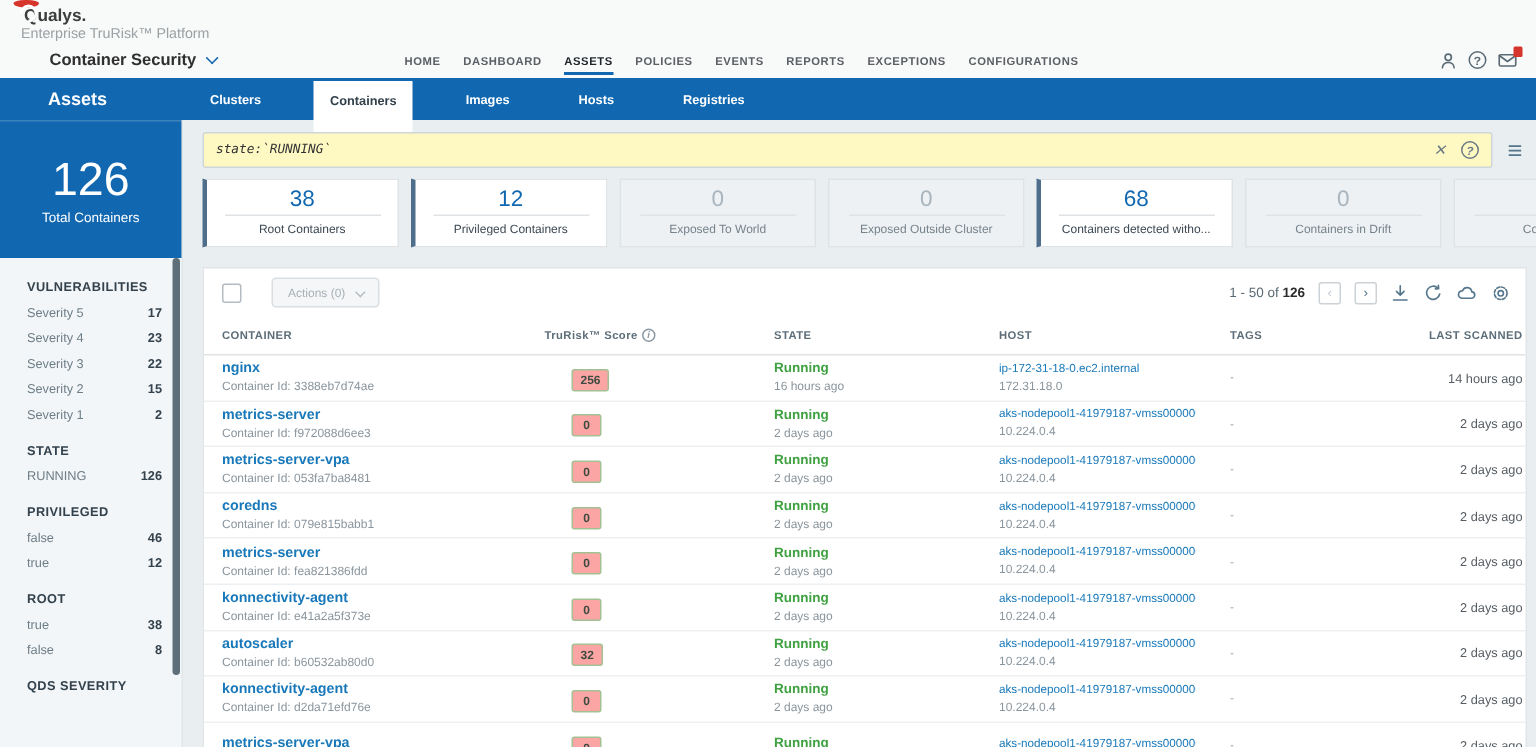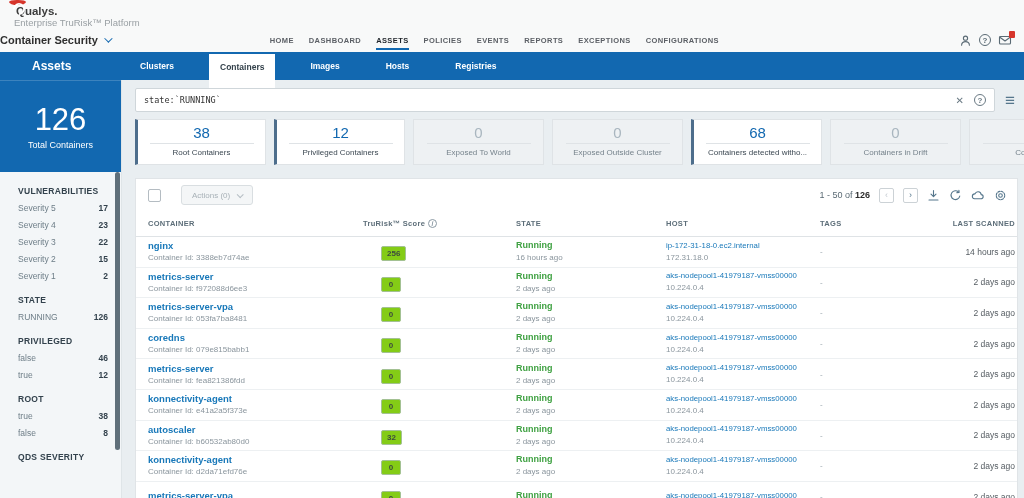--- a/index.html
+++ b/index.html
@@ -9,21 +9,21 @@
 
   
   .topbar { height:28px; background:#f8f9f9; display:flex; align-items:flex-start; padding-left:9px;flex-direction:column; }
   .logo { width:17px; height:18px; background:#d6352b; border-radius:45% 45% 50% 50% / 40% 40% 58% 58%; position:relative; }
   .logo::after { content:""; position:absolute; left:3.5px; top:3px; width:8px; height:8px; border:2px solid #fff; border-radius:50%; border-bottom-color:transparent; transform:rotate(45deg); }
   .brand { margin-left:7px; font-size:11.5px; font-weight:bold; color:#3c3c3c; }
   .brand-suffix { margin-left:5px; font-size:9.5px; color:#9aa0a4; }
 
   
   .menubar { height:24px; background:#f8f9f9; display:flex; align-items:center; }
-  .module { font-size:11px; font-weight:bold; color:#2f2f2f; display:flex; align-items:center; gap:6px; }
+  .module { margin-left:33px; font-size:11px; font-weight:bold; color:#2f2f2f; display:flex; align-items:center; gap:6px; }
   .chev-down { width:6px; height:6px; border-right:1.5px solid #1268b0; border-bottom:1.5px solid #1268b0; transform:rotate(45deg) translateY(-2px); }
   .mainnav { display:flex; align-items:center; gap:15px; margin-left:auto; margin-right:240px; }
   .nav-item { font-size:7.5px; font-weight:bold; letter-spacing:.4px; color:#5c6066; padding:5px 0 3px; border-bottom:2px solid transparent; cursor:pointer; }
   .nav-item.active { color:#1f242a; border-bottom-color:#1268b0; }
   .mb-icons { display:flex; align-items:center; gap:7px; margin-right:12px; }
   .mb-icons svg { display:block; }
   .help-circle { width:12px; height:12px; border:1px solid #5a6a74; border-radius:50%; font-size:8px; color:#5a6a74; display:flex; align-items:center; justify-content:center; font-weight:bold; }
   .mail-wrap { position:relative; }
   .badge { position:absolute; top:-3px; right:-3px; width:6px; height:7px; background:#d6352b; border-radius:1px; }
 
@@ -47,21 +47,21 @@
   .fsection h4 { font-size:8.5px; font-weight:bold; letter-spacing:.3px; color:#33424d; margin-bottom:5px; }
   .kv { display:flex; justify-content:space-between; margin-top:7px; line-height:10px; cursor:pointer; }
   .kv .k { font-size:8.5px; color:#6d7d87; }
   .kv .v { font-size:8.5px; font-weight:bold; color:#33424d; }
   .sb-thumb { position:absolute; right:1px; top:92px; width:5px; height:278px; background:#5f6f7a; border-radius:3px; }
 
   
   .main { flex:1; background:#e9eef1; padding:8px 0 0 13px; overflow:hidden; position:relative; }
 
   .searchrow { display:flex; align-items:center; }
-  .searchfield { width:860px; height:24px; background:#ffffff; border:1px solid #cfd6da; border-radius:2px; display:flex; align-items:center; padding:0 8px; }
+  .searchfield { width:860px; height:24px; background:#fef9c3; border:1px solid #cfd6da; border-radius:2px; display:flex; align-items:center; padding:0 8px;font-style:italic; }
   .query { font-family:"DejaVu Sans Mono", monospace; font-size:8.5px; color:#333; flex:1; }
   .clear-x { font-size:10px; color:#6a7a84; margin-right:10px; cursor:pointer; }
   .q-help { width:12px; height:12px; border:1px solid #6a7a84; border-radius:50%; font-size:8px; color:#6a7a84; display:flex; align-items:center; justify-content:center; font-weight:bold; cursor:pointer; }
   .hamburger { margin-left:10px; font-size:17px; color:#55768c; line-height:17px; cursor:pointer; font-weight:bold; }
 
   .cards { display:flex; gap:8px; margin-top:7px; }
   .card { flex:0 0 131px; height:46px; background:#eef1f3; border:1px solid #dfe3e6; display:flex; flex-direction:column; align-items:center; padding-top:4px; cursor:pointer; }
   .card .cval { font-size:15px; color:#a9b6bf; line-height:17px; min-height:17px; }
   .card .cdiv { width:104px; border-top:1px solid #dfe3e6; margin:2px 0 4px; }
   .card .clabel { font-size:8px; color:#76838c; white-space:nowrap; overflow:hidden; max-width:120px; }
@@ -87,21 +87,21 @@
   .thead { height:26px; border-bottom:1px solid #dfe3e6; font-size:7.5px; font-weight:bold; color:#5d6e79; letter-spacing:.3px; }
   .thead .hcell { white-space:nowrap; display:flex; align-items:center; gap:3px; cursor:pointer; }
   .thead .hcell:nth-child(6), .thead .hcell:nth-child(7) { justify-content:flex-end; }
   .thead .hcell:nth-child(7) { padding-right:6px; }
   .info-i { width:9px; height:9px; border:1px solid #8a99a3; border-radius:50%; font-size:6.5px; font-style:italic; font-weight:bold; color:#8a99a3; display:flex; align-items:center; justify-content:center; }
 
   .trow { height:30.6px; border-bottom:1px solid #edf0f2; cursor:pointer; }
   .cellstack { display:flex; flex-direction:column; justify-content:center; overflow:hidden; }
   .cname { font-size:9.5px; font-weight:bold; color:#1878b9; line-height:11px; white-space:nowrap; }
   .cid { font-size:8px; color:#8a959d; line-height:10px; margin-top:2px; white-space:nowrap; }
-  .scorebox { display:inline-block; min-width:20px; text-align:center; padding:2px 5px; border:1px solid #a3c193; border-radius:2px; font-size:8px; font-weight:bold; color:#3d4a3f; margin-left:18px; background:#84cc16; }
+  .scorebox { display:inline-block; min-width:20px; text-align:center; padding:2px 5px; border:1px solid #a3c193; border-radius:2px; font-size:8px; font-weight:bold; color:#3d4a3f; margin-left:18px; background:#fca5a5; }
   .cscore { justify-self:start; }
   .cstate { font-size:9px; font-weight:bold; color:#3fa142; line-height:11px; }
   .ctime { font-size:8px; color:#8a959d; line-height:10px; margin-top:2px; }
   .chost { font-size:7.8px; color:#1878b9; line-height:10px; white-space:nowrap; overflow:hidden; }
   .cip { font-size:8px; color:#8a959d; line-height:10px; margin-top:2px; }
   .ctags { font-size:8px; color:#9aa5ad; }
   .cscanned { font-size:8.5px; color:#555c62; text-align:right; }
   .cvuln { display:flex; align-items:flex-end; padding-right:6px; }
   .vnum { font-size:15px; color:#93a1ab; line-height:16px; }
   .vbar { display:flex; height:4px; margin-top:1px; }

